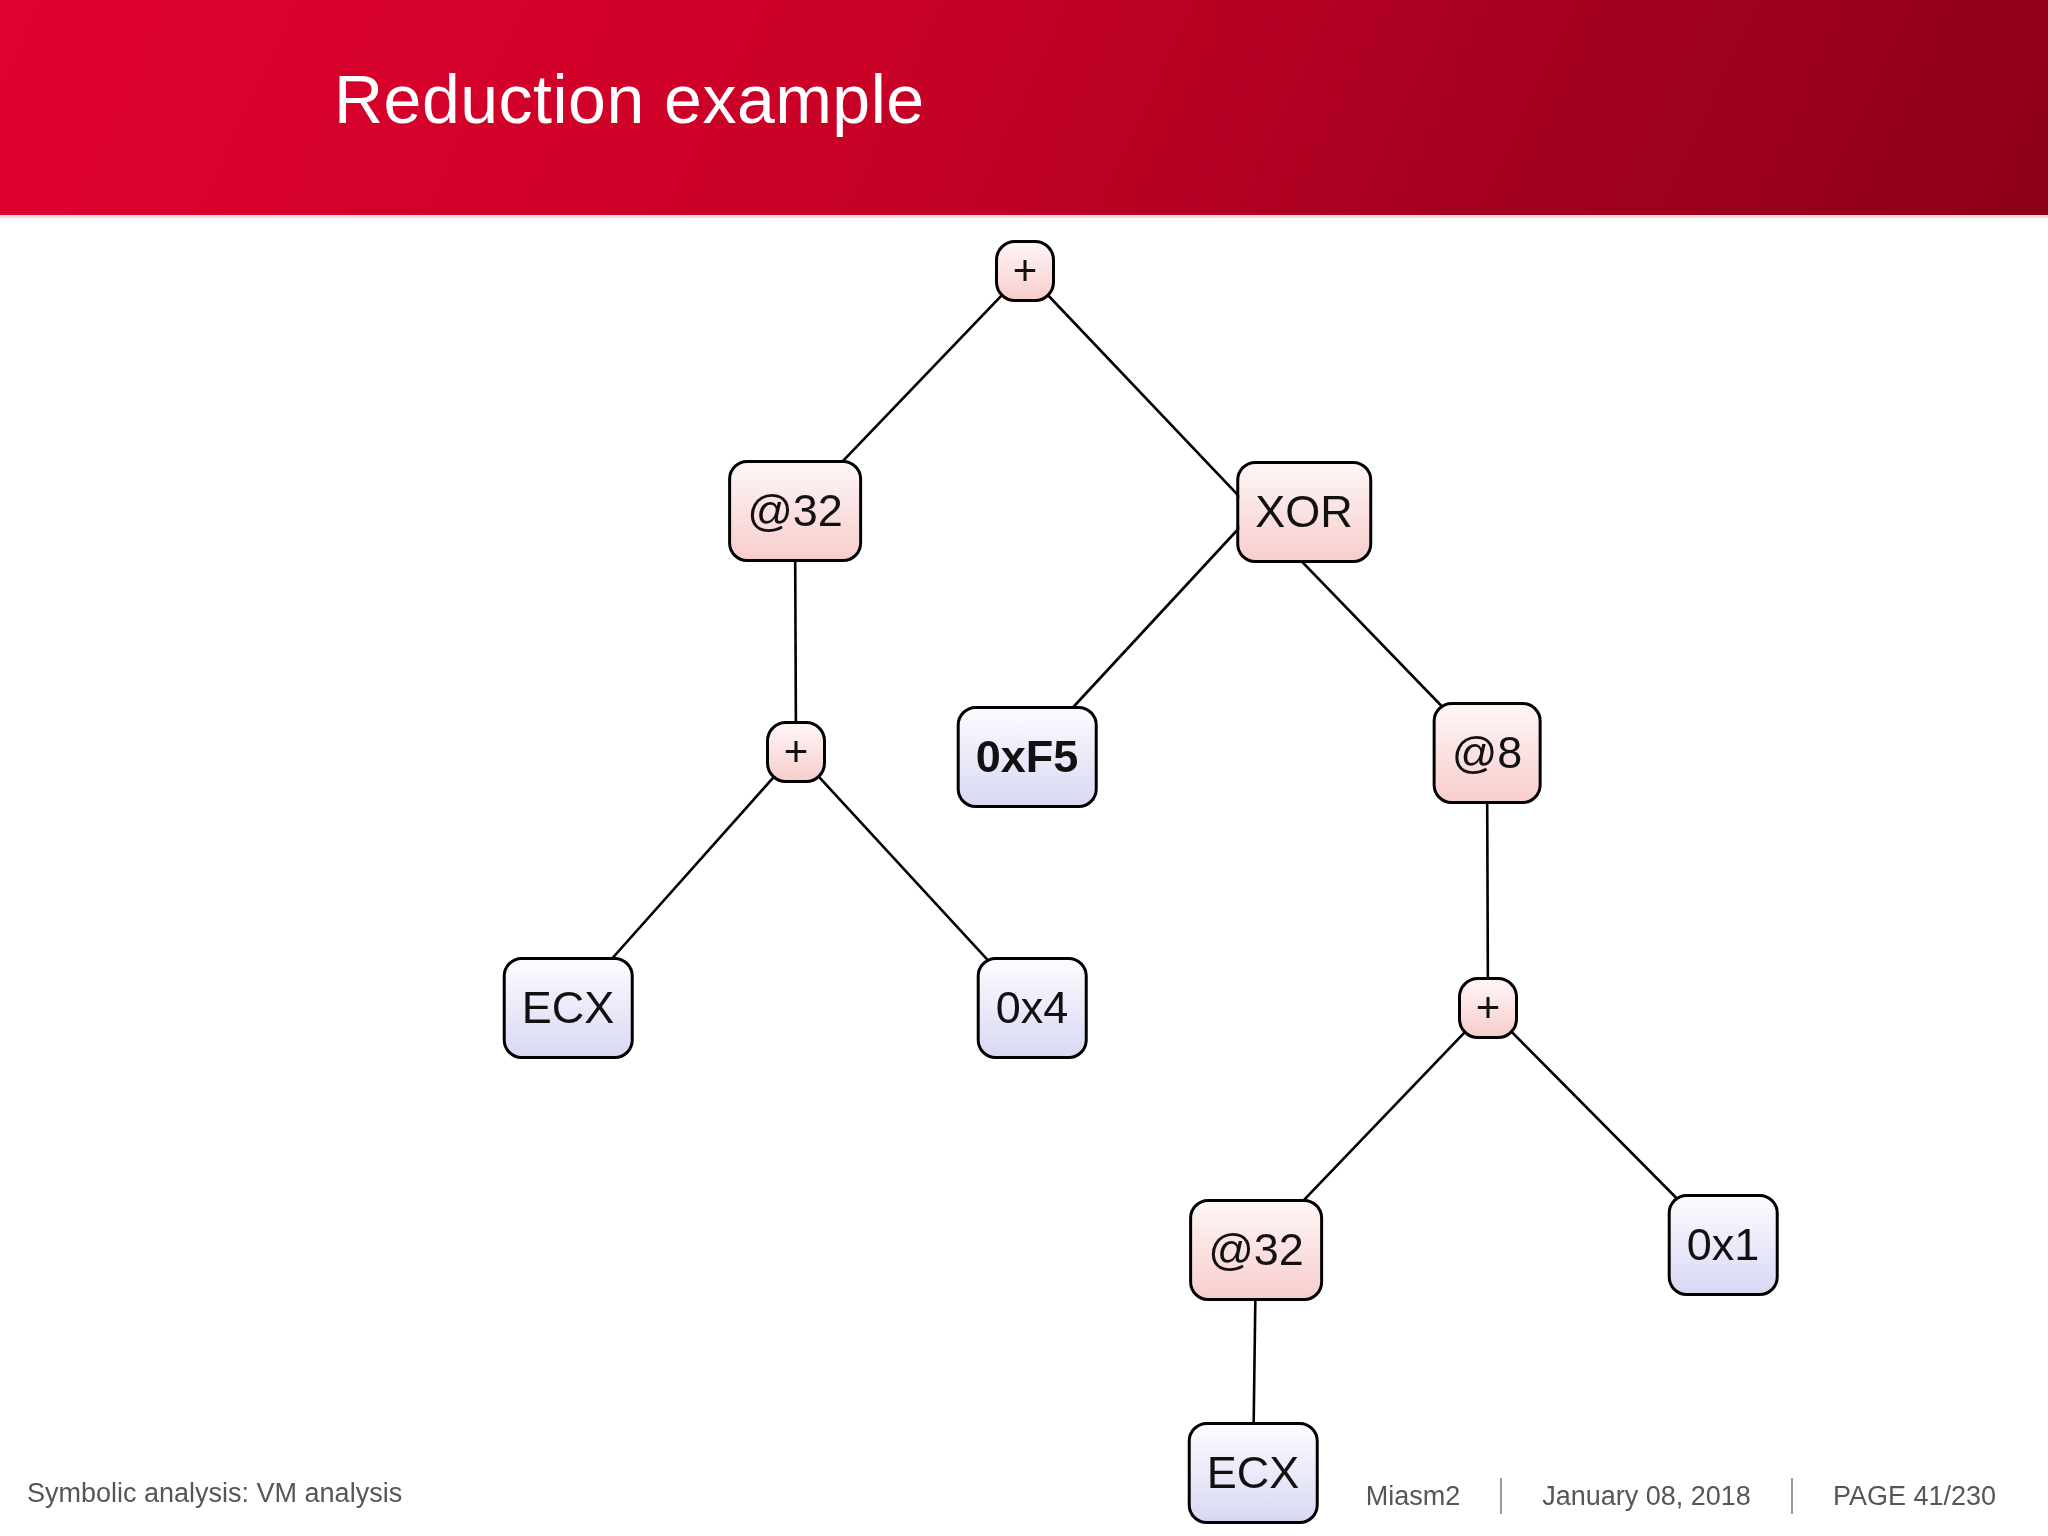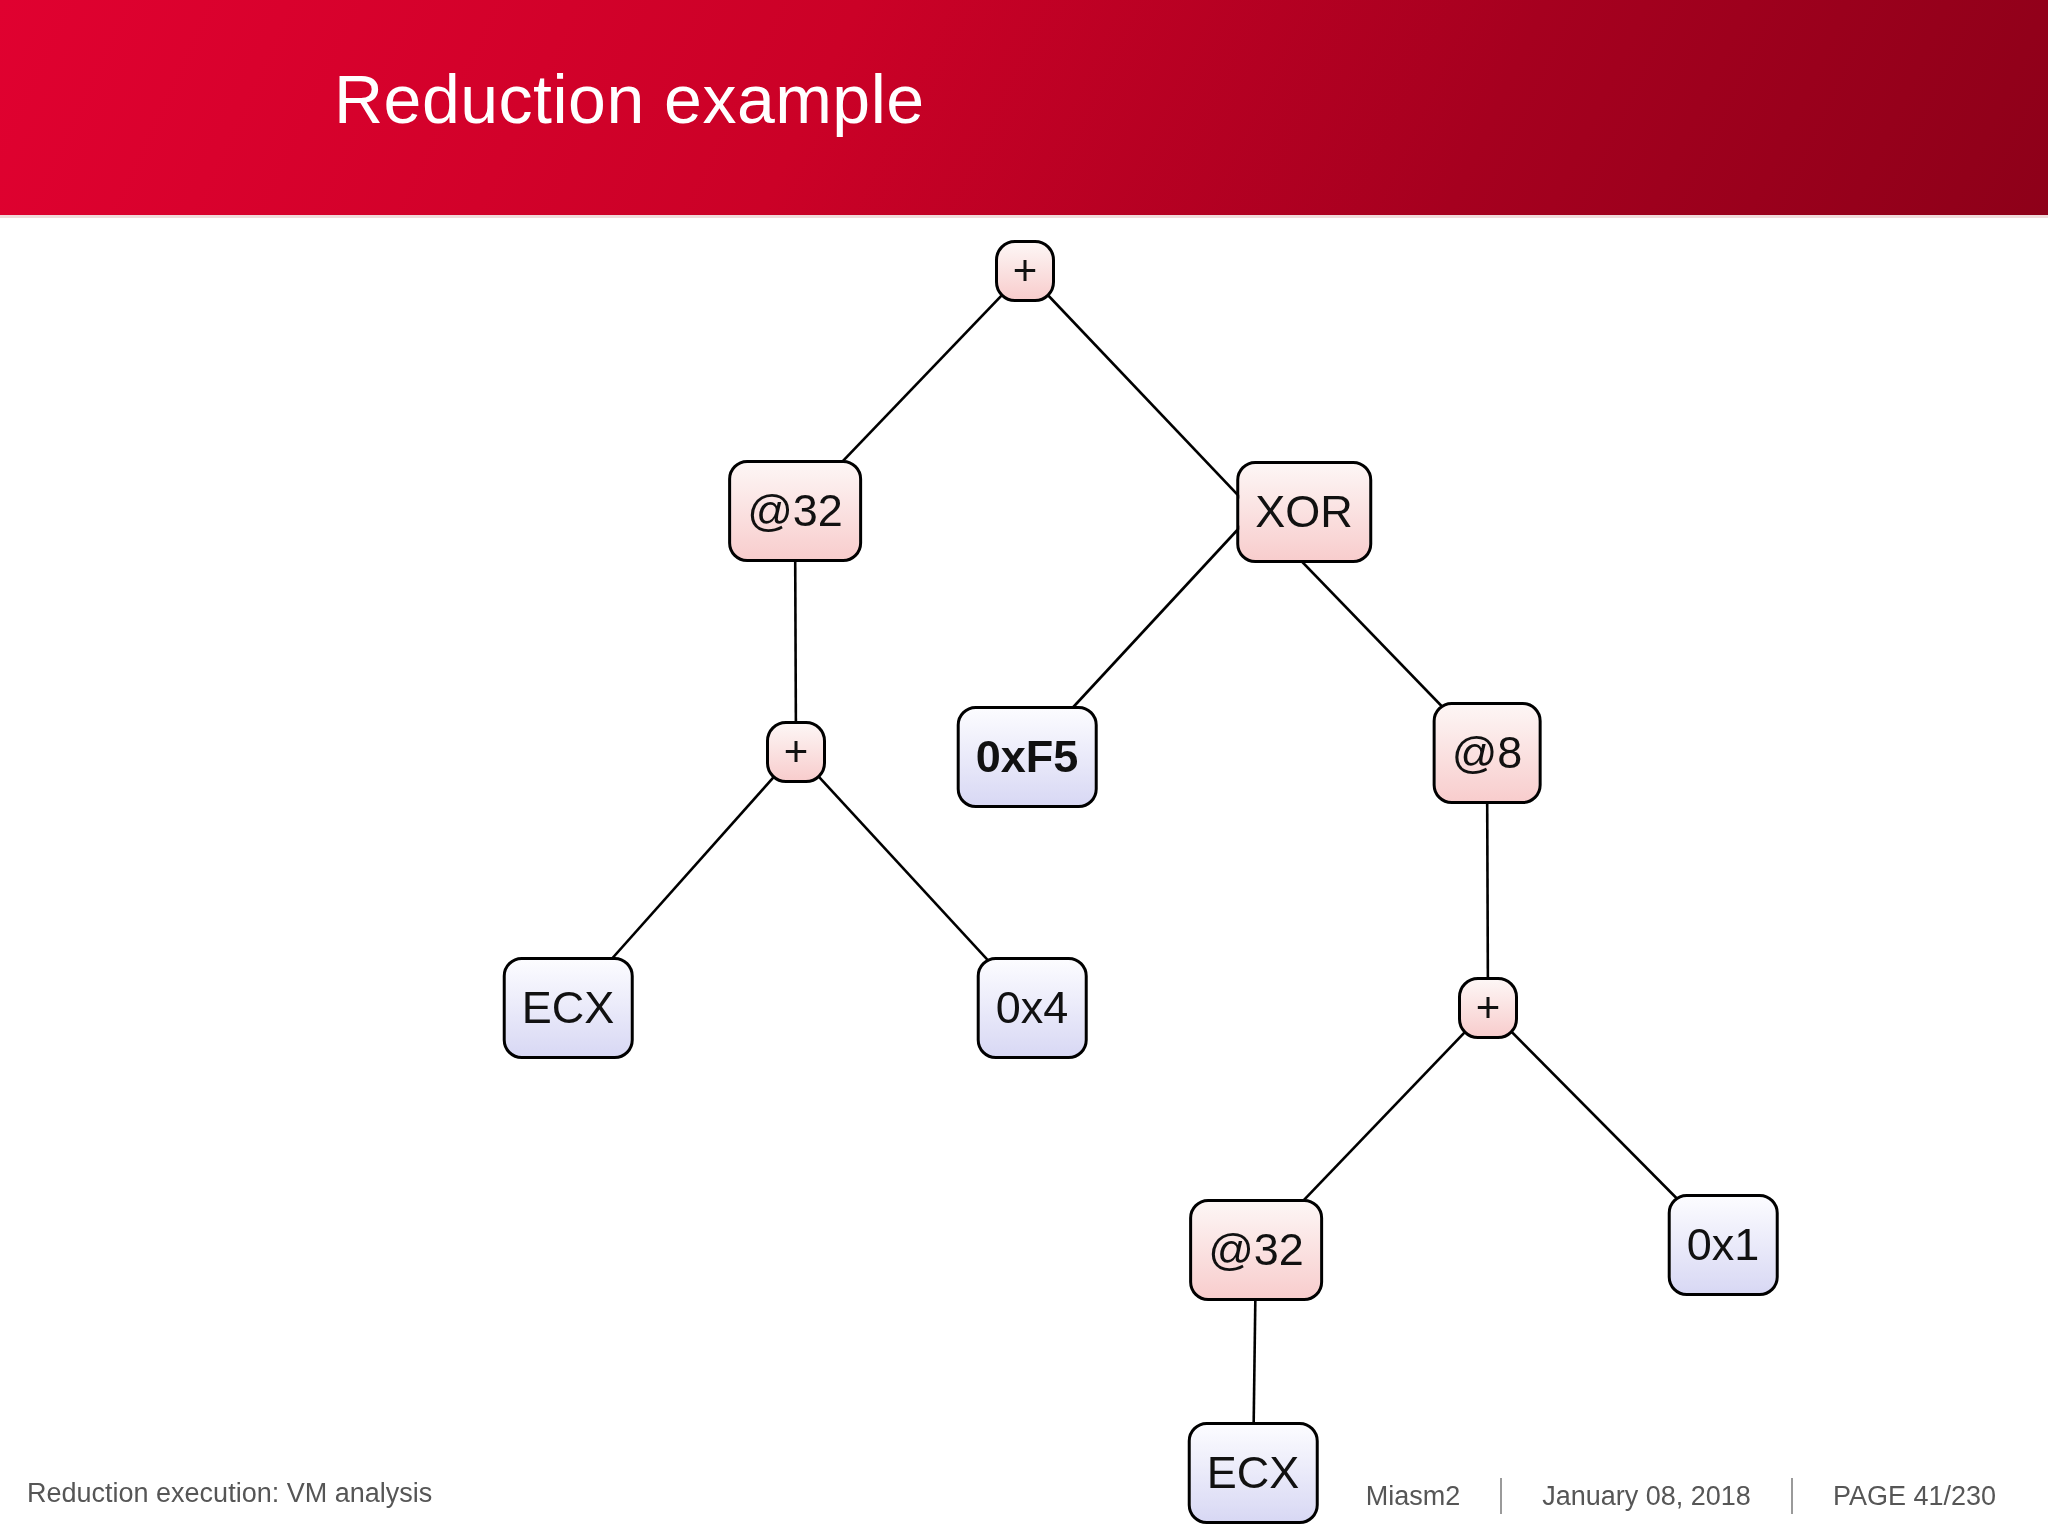--- a/index.html
+++ b/index.html
@@ -132,21 +132,21 @@
         <div class="node op" style="left: 1487px; top: 753px;">@8</div>
         <div class="node value" style="left: 568px; top: 1008px;">ECX</div>
         <div class="node value" style="left: 1032px; top: 1008px; text-align: right;">0x4</div>
         <div class="node op plus" style="left: 1488px; top: 1008px;">+</div>
         <div class="node op" style="left: 1256px; top: 1250px;">@32</div>
         <div class="node value" style="left: 1723px; top: 1245px; text-align: center;">0x1</div>
         <div class="node value" style="left: 1253px; top: 1473px;">ECX</div>
       </div>
   </div>
 
-  <div class="footer-left">Reduction execution: VM analysis</div>
+  <div class="footer-left">Symbolic analysis: VM analysis</div>
 
   <div class="footer-right">
       <span>Miasm2</span>
       <span class="sep"></span>
       <span>January 08, 2018</span>
       <span class="sep"></span>
       <span>PAGE 41/230</span>
     </div>
 
 </div>

